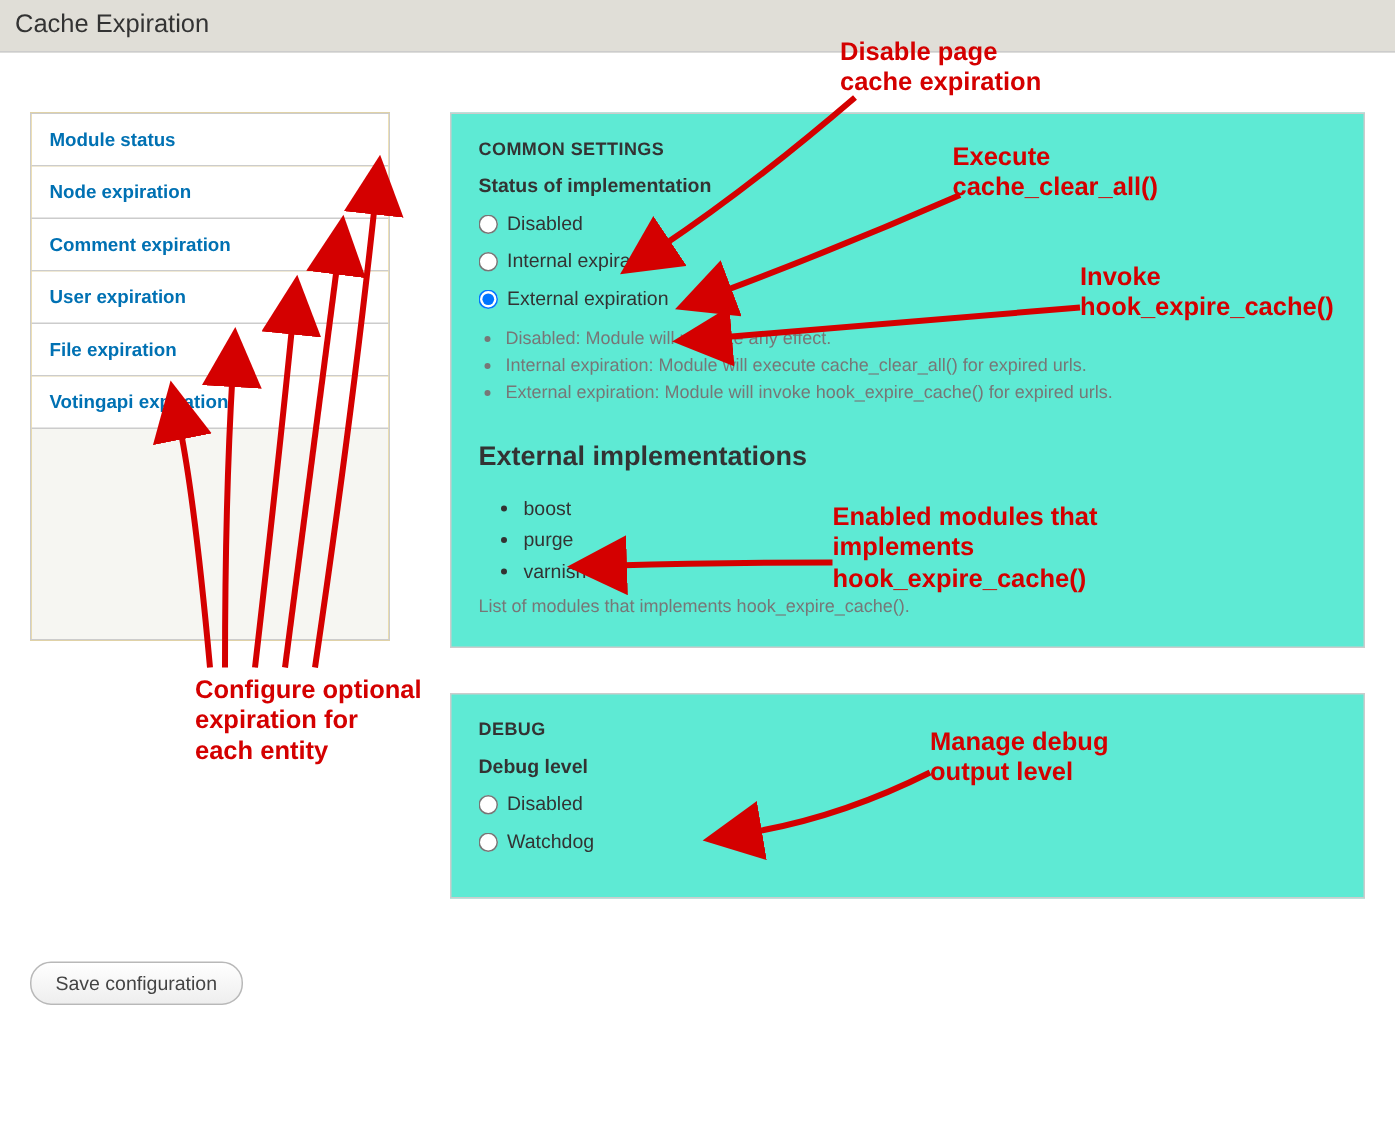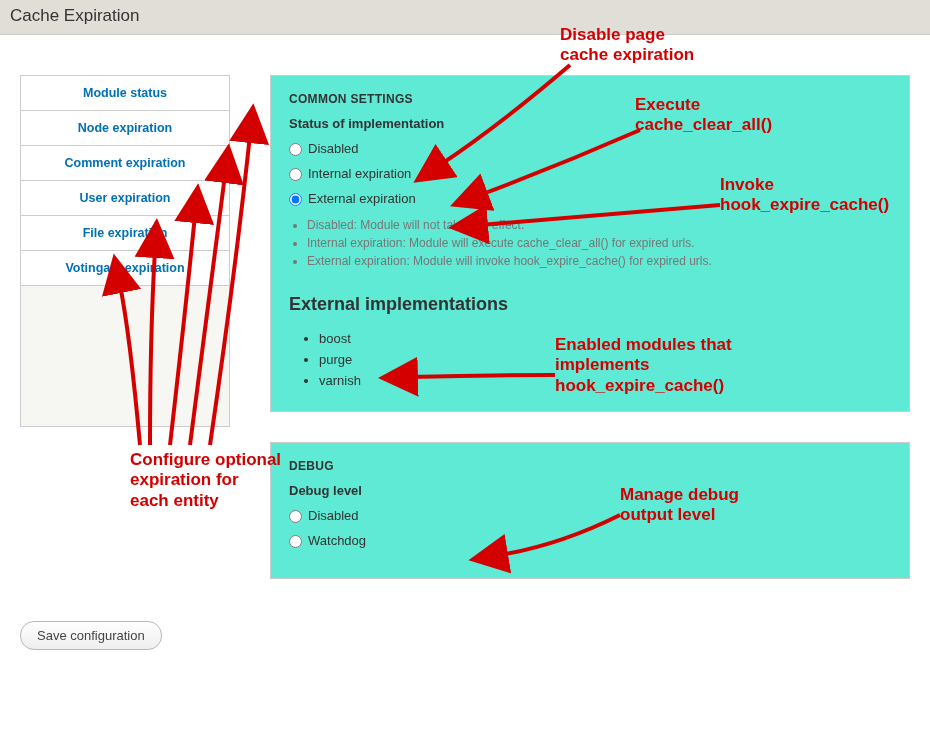--- a/index.html
+++ b/index.html
@@ -24,24 +24,23 @@
   .page {
     padding: 40px 20px 20px 20px;
     position: relative;
   }
   .layout {
     display: flex;
     gap: 40px;
     align-items: flex-start;
   }
   .sidebar {
-    width: 210px;
+    width: 240px;
     border: 1px solid #ccc;
     background: #eab308;
-    text-align: center;
   }
   .sidebar-item {
     padding: 10px 12px;
     border-bottom: 1px solid #ccc;
     color: #0071B3;
     font-weight: bold;
     font-size: 12.5px;
     cursor: pointer;
     background: #fff;
   }
@@ -181,20 +180,21 @@
             <li>External expiration: Module will invoke hook_expire_cache() for expired urls.</li>
           </ul>
         </div>
 
         <div class="subheading">External implementations</div>
         <ul class="modlist">
           <li>boost</li>
           <li>purge</li>
           <li>varnish</li>
         </ul>
+        <div class="modlist-desc">List of modules that implements hook_expire_cache().</div>
       </div>
 
       <div class="fieldset">
         <div class="fieldset-legend">DEBUG</div>
         <div class="field-label">Debug level</div>
 
         <label class="radio-row">
           <input type="radio" name="debug" style="">
           <span>Disabled</span>
         </label>

